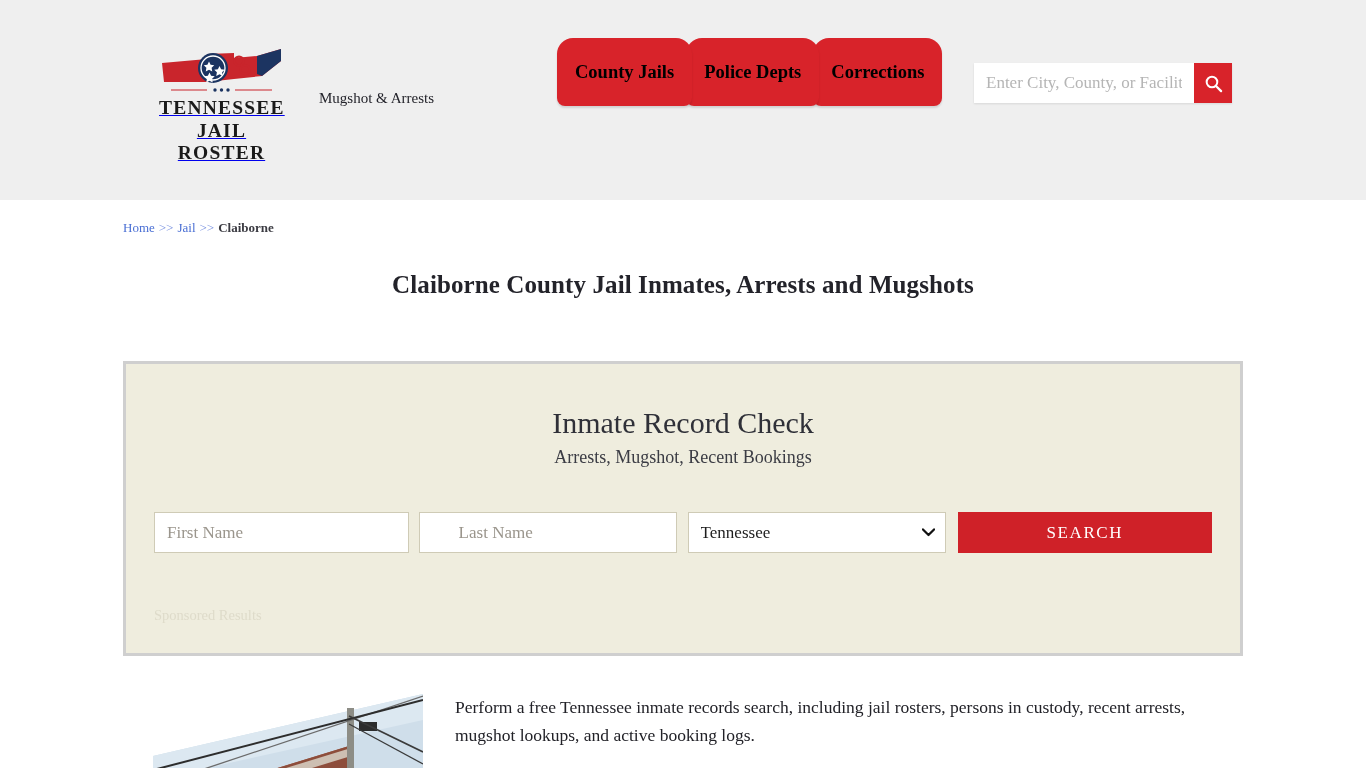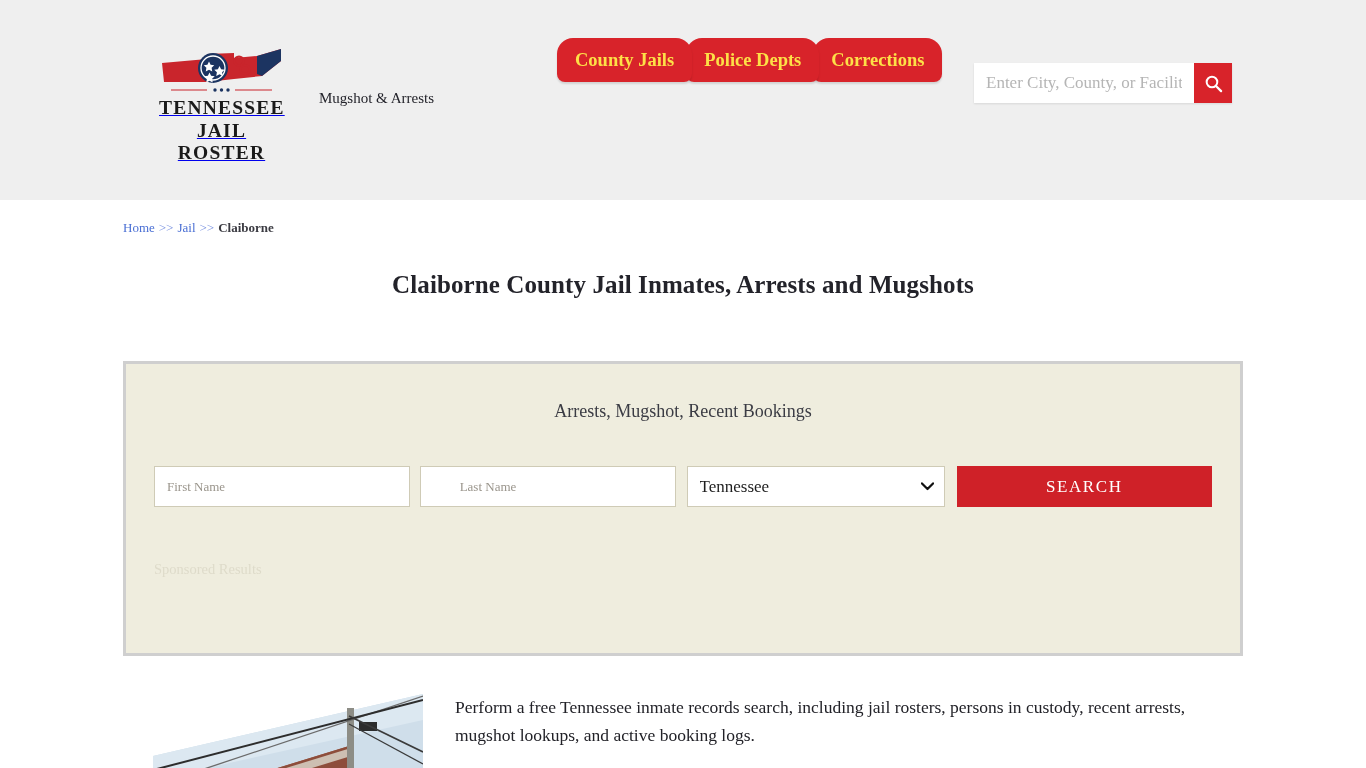--- a/index.html
+++ b/index.html
@@ -64,24 +64,24 @@
     top: 38px;
     height: 56px;
     display: flex;
     align-items: flex-start;
   }
   .nav-pill {
     position: relative;
     display: inline-flex;
     align-items: center;
     justify-content: center;
-    height: 44px;
+    height: 68px;
     padding: 0 18px;
     background: #d8232a;
-    color: #fde047;
+    color: #000000;
     font-size: 18.5px;
     font-weight: bold;
     text-decoration: none;
     border-radius: 16px 16px 8px 8px;
     box-shadow: 0 2px 2px rgba(0,0,0,0.12);
     margin-right: -6px;
     white-space: nowrap;
   }
   .nav-pill:nth-child(1) { z-index: 3; }
   .nav-pill:nth-child(2) { z-index: 2; }
@@ -178,21 +178,21 @@
 
   .form-row {
     display: flex;
     align-items: center;
     margin-top: 44px;
   }
   .fld {
     height: 41px;
     border: 1px solid #cfcbb6;
     background: #ffffff;
-    font-size: 13px;
+    font-size: 17px;
     font-family: "Liberation Serif", "DejaVu Serif", serif;
     color: #3a3a3a;
     padding: 0 12px;
     outline: none;
   }
   .fld::placeholder { color: #9a958c; }
   .fld-first { width: 258px; }
   .fld-last  { width: 258px; margin-left: 10px; padding-left: 39px; }
 
   .select-wrap {
@@ -325,20 +325,21 @@
 
 <div class="content">
 
   <div class="breadcrumb">
     <a href="#">Home</a><span class="sep">&gt;&gt;</span><a href="#">Jail</a><span class="sep">&gt;&gt;</span><span class="current">Claiborne</span>
   </div>
 
   <h1 class="page-title">Claiborne County Jail Inmates, Arrests and Mugshots</h1>
 
   <section class="record-panel">
+    <h2 class="panel-title">Inmate Record Check</h2>
     <div class="panel-sub">Arrests, Mugshot, Recent Bookings</div>
 
     <div class="form-row">
       <input type="text" class="fld fld-first" placeholder="First Name" style="">
       <input type="text" class="fld fld-last" placeholder="Last Name" style="">
 
       <div class="select-wrap">
         <select class="fld-state">
           <option>Tennessee</option>
         </select>

